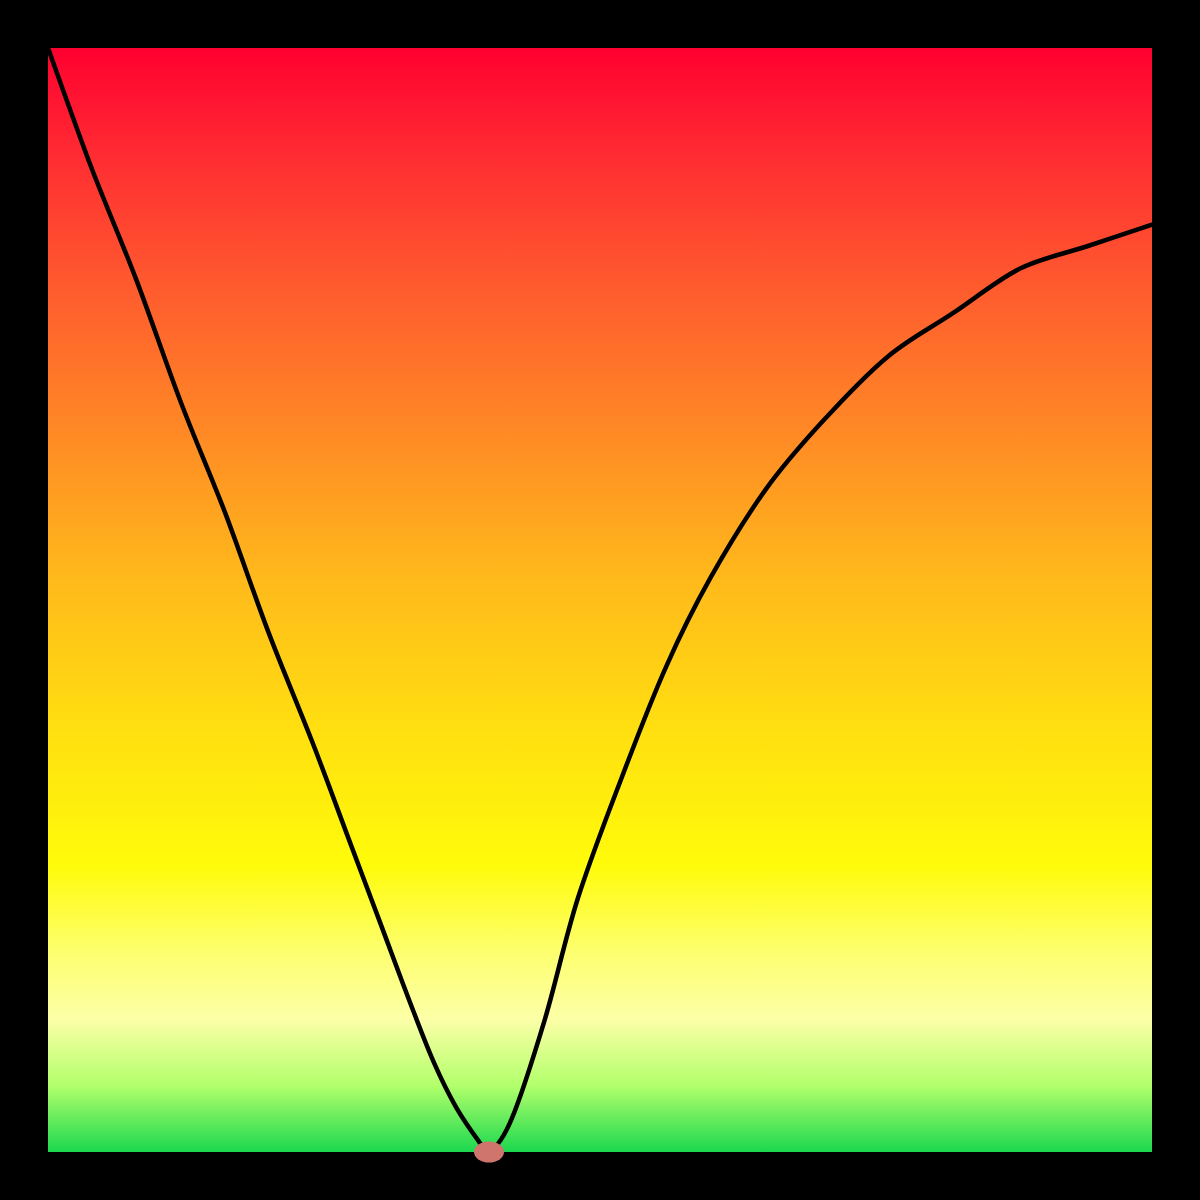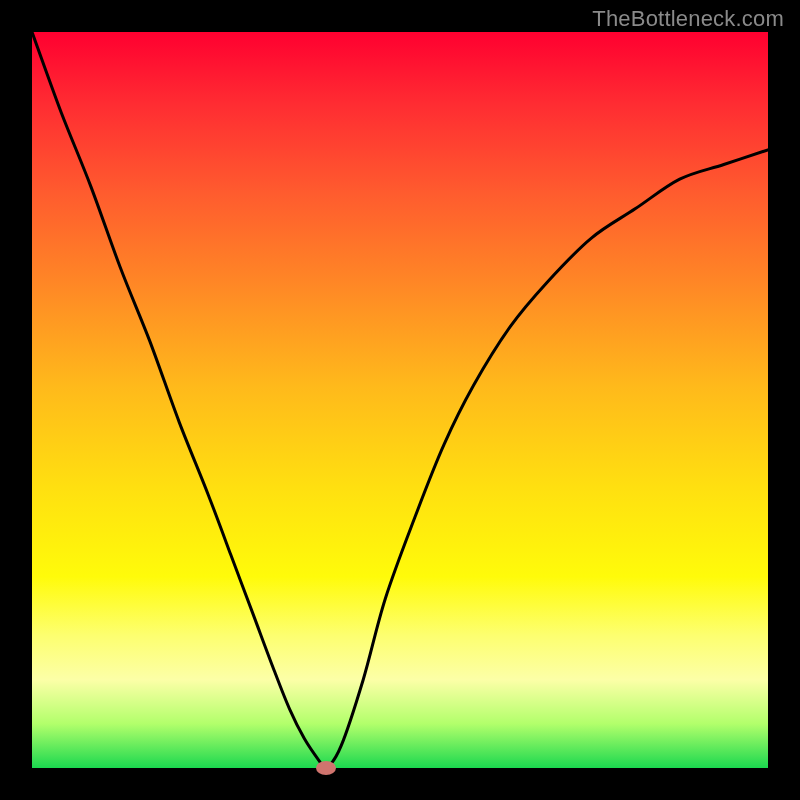--- a/index.html
+++ b/index.html
@@ -70,14 +70,13 @@
 </head>
 <body>
 
 <div class="outer-frame">
   <div class="plot-area">
     <svg class="curve-svg" viewBox="0 0 736 736" preserveAspectRatio="none">
       <path id="curve-path" d="M 0.0 0.0 C 4.9 13.5, 19.6 55.2, 29.4 81.0 C 39.3 106.7, 49.1 128.8, 58.9 154.6 C 68.7 180.3, 78.5 209.8, 88.3 235.5 C 98.1 261.3, 107.9 283.4, 117.8 309.1 C 127.6 334.9, 137.4 364.3, 147.2 390.1 C 157.0 415.8, 168.1 441.6, 176.6 463.7 C 185.2 485.8, 191.4 502.9, 198.7 522.6 C 206.1 542.2, 213.4 561.8, 220.8 581.4 C 228.2 601.1, 236.7 624.4, 242.9 640.3 C 249.0 656.3, 252.7 666.1, 257.6 677.1 C 262.5 688.2, 267.4 698.0, 272.3 706.6 C 277.2 715.1, 283.4 723.7, 287.0 728.6 C 290.7 733.5, 290.7 738.5, 294.4 736.0 C 298.1 733.5, 303.0 728.6, 309.1 713.9 C 315.3 699.2, 323.8 672.2, 331.2 647.7 C 338.6 623.1, 344.7 593.7, 353.3 566.7 C 361.9 539.7, 372.9 511.5, 382.7 485.8 C 392.5 460.0, 402.3 434.2, 412.2 412.2 C 422.0 390.1, 430.6 372.9, 441.6 353.3 C 452.6 333.7, 466.1 311.6, 478.4 294.4 C 490.7 277.2, 501.7 265.0, 515.2 250.2 C 528.7 235.5, 544.6 218.3, 559.4 206.1 C 574.1 193.8, 588.8 186.5, 603.5 176.6 C 618.2 166.8, 633.0 154.6, 647.7 147.2 C 662.4 139.8, 677.1 137.4, 691.8 132.5 C 706.6 127.6, 728.6 120.2, 736.0 117.8" fill="none" stroke="#000000" stroke-width="3" stroke-linejoin="round" stroke-linecap="round"></path>
     </svg>
     <div id="min-dot" class="min-dot" style="left: 294.4px; top: 736px; background: rgb(208, 116, 110);"></div>
   </div>
-  <div class="watermark">TheBottleneck.com</div>
 </div>
 
 </body></html>

